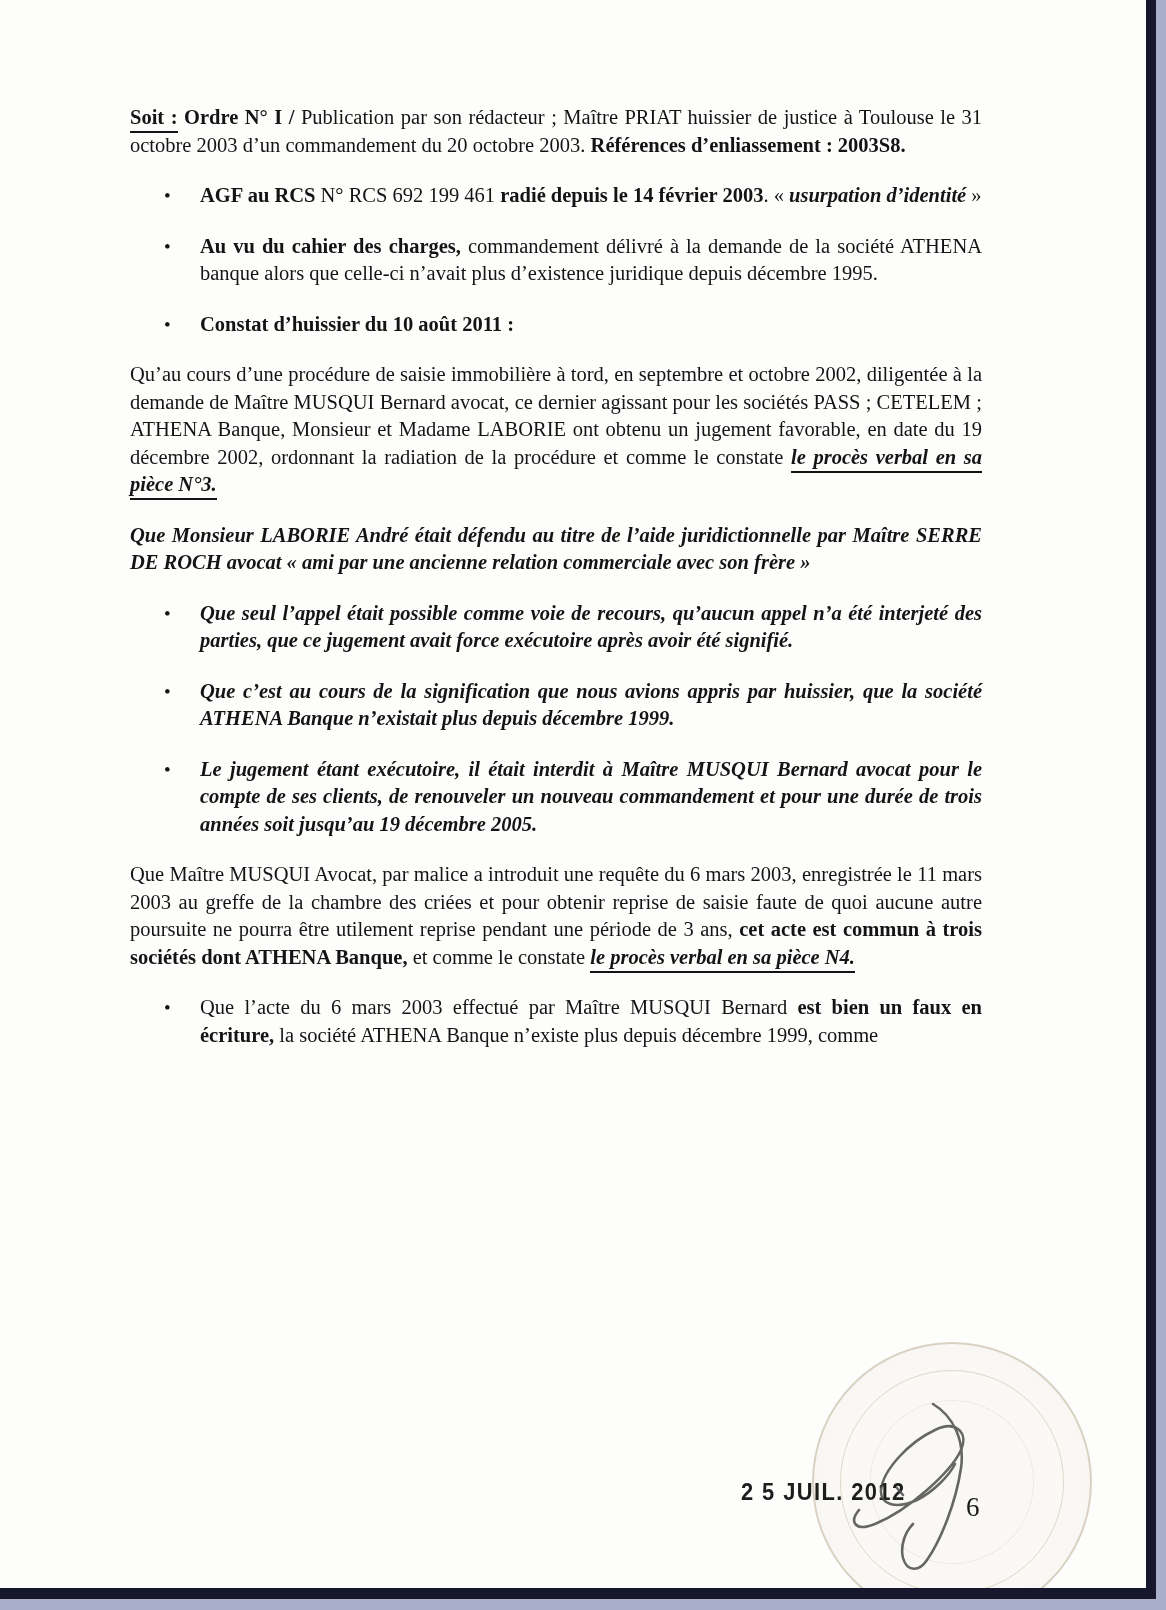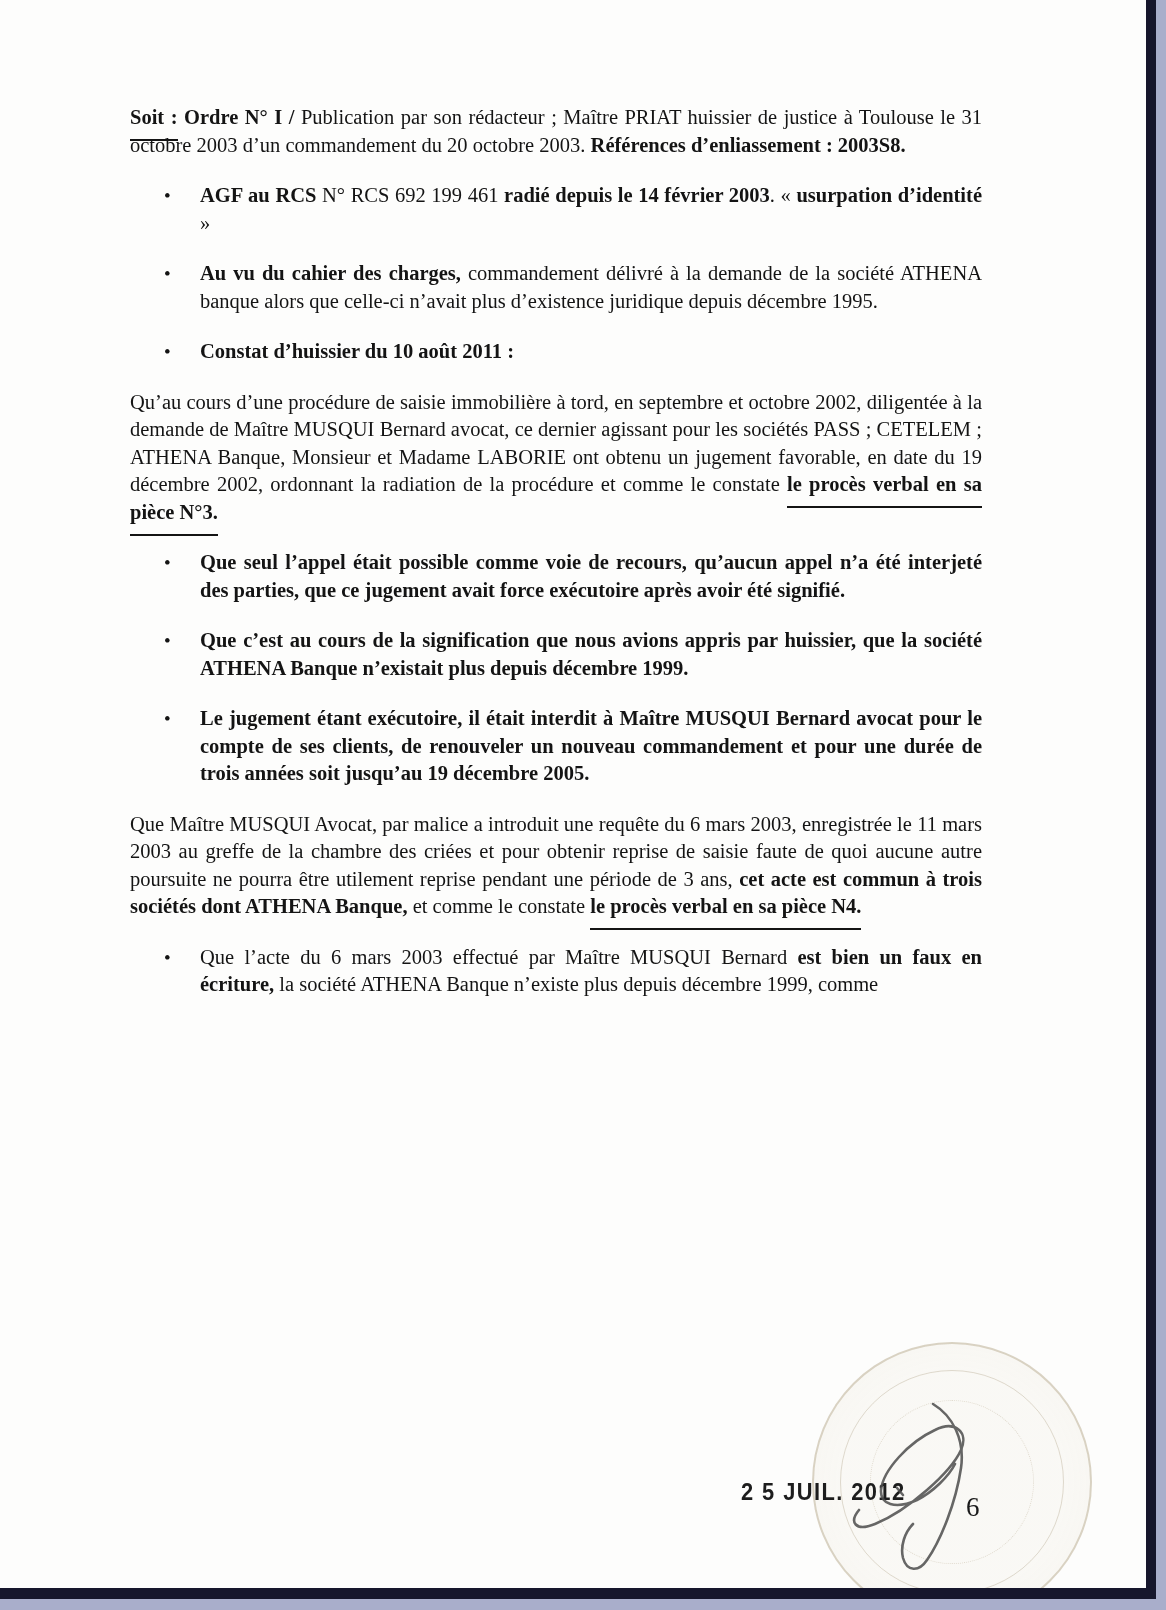--- a/index.html
+++ b/index.html
@@ -20,22 +20,22 @@
   }
   .content {
     position: absolute; left: 130px; top: 104px;
     width: 852px;
     font-size: 20.5px; line-height: 27.5px;
     color: #141414;
     text-align: justify;
   }
   .block { margin-bottom: 23px; }
   .b { font-weight: 700; }
-  .i { }
-  .u { border-bottom: 2.4px solid currentColor; padding-bottom: 11px; }
+  .i { font-style: italic; }
+  .u { border-bottom: 2.4px solid currentColor; padding-bottom: 3px; }
   .h { font-weight: 700; }
   .bullet { display: flex; padding-left: 34px; }
   .bullet .marker { flex: none; width: 36px; font-size: 19px; }
   .bullet .btext { flex: 1 1 auto; text-align: justify; }
   .date-stamp {
     position: absolute; left: 741px; top: 1479px;
     font-family: "Liberation Sans", sans-serif;
     font-weight: 700; font-size: 23px; letter-spacing: 1.5px;
     color: #1d1d1d; transform: scaleX(0.95); transform-origin: left;
     white-space: nowrap;
@@ -75,20 +75,21 @@
       </div>
       <div class="block bullet">
         <span class="marker">•</span>
         <span class="btext"><span class="b ">Au vu du cahier des charges,</span><span class=""> commandement délivré à la demande de la société ATHENA banque alors que celle-ci n’avait plus d’existence juridique depuis décembre 1995.</span></span>
       </div>
       <div class="block bullet">
         <span class="marker">•</span>
         <span class="btext"><span class="b ">Constat d’huissier du 10 août 2011 :</span></span>
       </div>
       <div class="block p"><span class="">Qu’au cours d’une procédure de saisie immobilière à tord, en septembre et octobre 2002, diligentée à la demande de Maître MUSQUI Bernard avocat, ce dernier agissant pour les sociétés PASS ; CETELEM ; ATHENA Banque, Monsieur et Madame LABORIE ont obtenu un jugement favorable, en date du 19 décembre 2002, ordonnant la radiation de la procédure et comme le constate </span><span class="b i u">le procès verbal en sa pièce N°3.</span></div>
+      <div class="block p"><span class="b i ">Que Monsieur LABORIE André était défendu au titre de l’aide juridictionnelle par Maître SERRE DE ROCH avocat « ami par une ancienne relation commerciale avec son frère »</span></div>
       <div class="block bullet">
         <span class="marker">•</span>
         <span class="btext"><span class="b i ">Que seul l’appel était possible comme voie de recours, qu’aucun appel n’a été interjeté des parties, que ce jugement avait force exécutoire après avoir été signifié.</span></span>
       </div>
       <div class="block bullet">
         <span class="marker">•</span>
         <span class="btext"><span class="b i ">Que c’est au cours de la signification que nous avions appris par huissier, que la société ATHENA Banque n’existait plus depuis décembre 1999.</span></span>
       </div>
       <div class="block bullet">
         <span class="marker">•</span>

